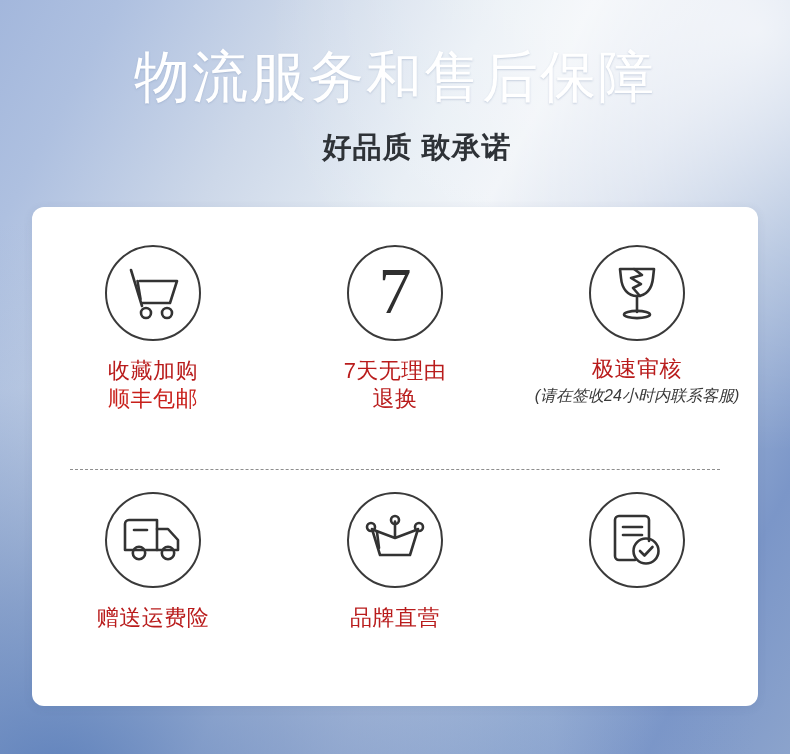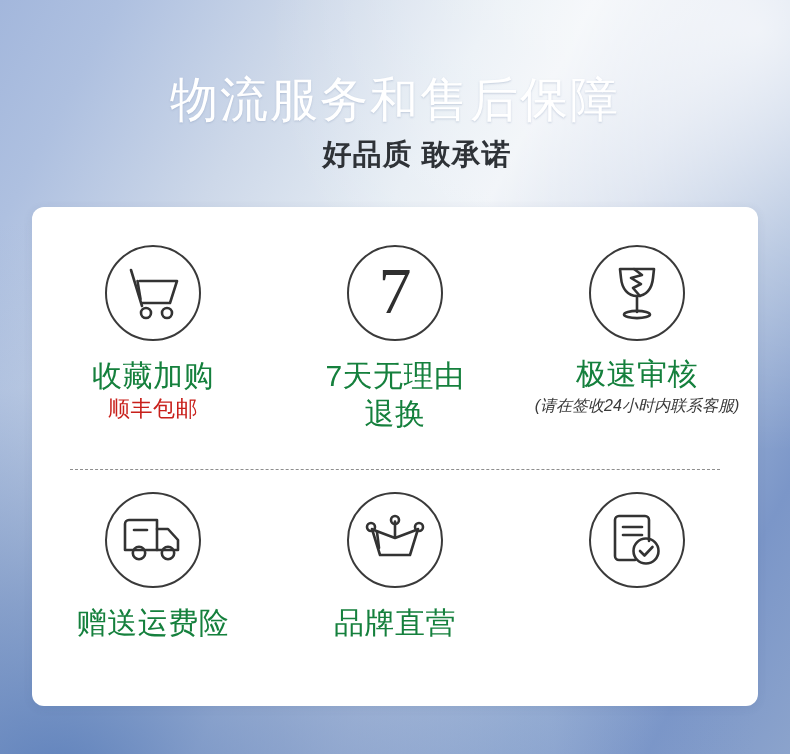--- a/index.html
+++ b/index.html
@@ -45,30 +45,30 @@
   #header {
     position: absolute;
     left: 0;
     top: 0;
     width: 790px;
     text-align: center;
     z-index: 3;
   }
   #main-title {
     margin: 0;
-    padding-top: 74px;
-    font-size: 48px;
+    padding-top: 47px;
+    font-size: 56px;
     font-weight: 400;
     line-height: 1.08;
     color: #ffffff;
     letter-spacing: 2px;
     text-shadow: 0 1px 2px rgba(120,140,175,0.35);
   }
   #sub-title {
-    margin: 0;
+    margin: 12px;
     padding-top: 13px;
     font-size: 29px;
     font-weight: 700;
     line-height: 1.1;
     color: #2e3237;
     letter-spacing: 1px;
     padding-left: 44px;
   }
 
   
@@ -117,23 +117,23 @@
     font-size: 66px;
     line-height: 1;
     color: #2f2f2f;
     font-family: "Liberation Serif", "DejaVu Serif", serif;
     font-weight: 400;
     margin-top: -4px;
   }
 
   .label {
     margin-top: 16px;
-    font-size: 30px;
+    font-size: 22px;
     line-height: 1.28;
-    color: #15803d;
+    color: #b91c1c;
     letter-spacing: 0.5px;
     white-space: pre-line;
   }
   .label.tight { margin-top: 14px; }
 
   .label-red {
     font-size: 22px;
     line-height: 1.28;
     color: #c8201b;
     font-weight: 400;

